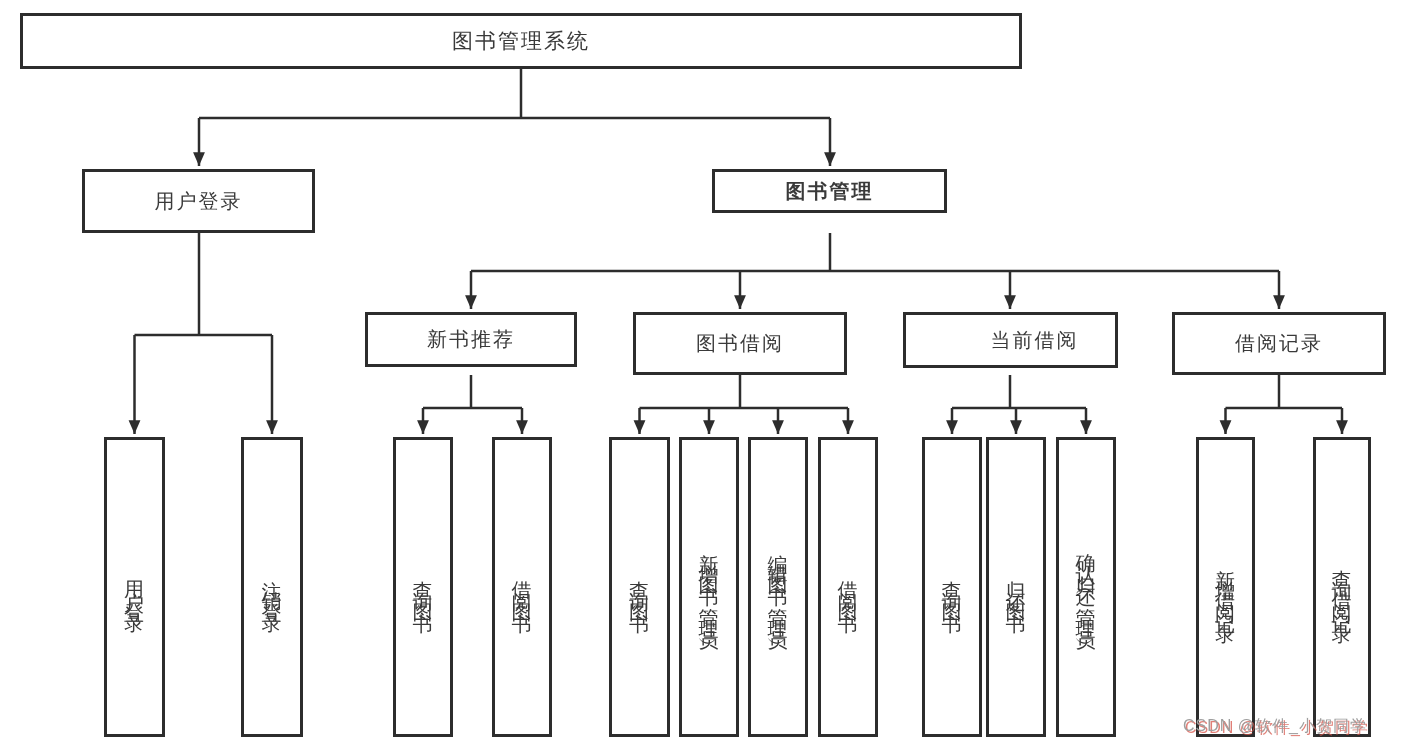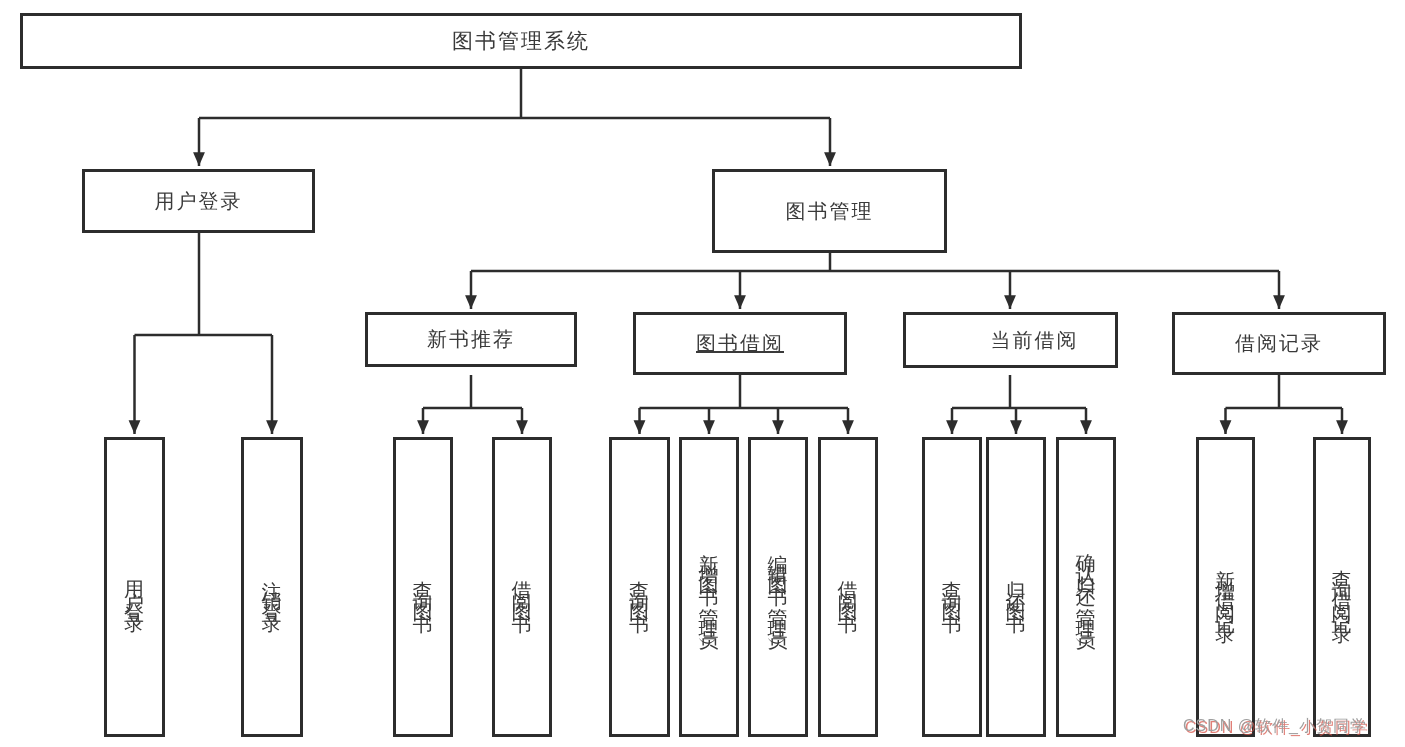--- a/index.html
+++ b/index.html
@@ -102,24 +102,24 @@
       <line x1="1279" y1="375" x2="1279" y2="408"></line>
       <line x1="1225.5" y1="408" x2="1342" y2="408"></line>
       <line x1="1225.5" y1="408" x2="1225.5" y2="434" marker-end="url(#arrow)"></line>
       <line x1="1342" y1="408" x2="1342" y2="434" marker-end="url(#arrow)"></line>
     </g>
   </svg>
 
   <div class="box h-box root-box" style="left:20px; top:13px; width:1002px; height:56px;font-family:Liberation Serif, serif;">图书管理系统</div>
 
   <div class="box h-box" style="left:82px; top:169px; width:233px; height:64px;">用户登录</div>
-  <div class="box h-box" style="left:712px; top:169px; width:235px; height:84px;">图书管理</div>
+  <div class="box h-box" style="left:712px; top:169px; width:235px; height:44px;font-weight:bold;">图书管理</div>
 
   <div class="box h-box" style="left:365px; top:312px; width:212px; height:55px;">新书推荐</div>
-  <div class="box h-box" style="left:633px; top:312px; width:214px; height:63px;text-decoration:underline;">图书借阅</div>
+  <div class="box h-box" style="left:633px; top:312px; width:214px; height:63px;">图书借阅</div>
   <div class="box h-box" style="left:903px; top:312px; width:215px; height:56px;padding-left:48px;">当前借阅</div>
   <div class="box h-box" style="left:1172px; top:312px; width:214px; height:63px;">借阅记录</div>
 
   <div class="box v-box" style="left:104px; top:437px; width:61px; height:300px;">用户登录</div>
   <div class="box v-box" style="left:241px; top:437px; width:62px; height:300px;">注销登录</div>
 
   <div class="box v-box" style="left:393px; top:437px; width:60px; height:300px;">查询图书</div>
   <div class="box v-box" style="left:492px; top:437px; width:60px; height:300px;">借阅图书</div>
 
   <div class="box v-box" style="left:609px; top:437px; width:61px; height:300px;">查询图书</div>

